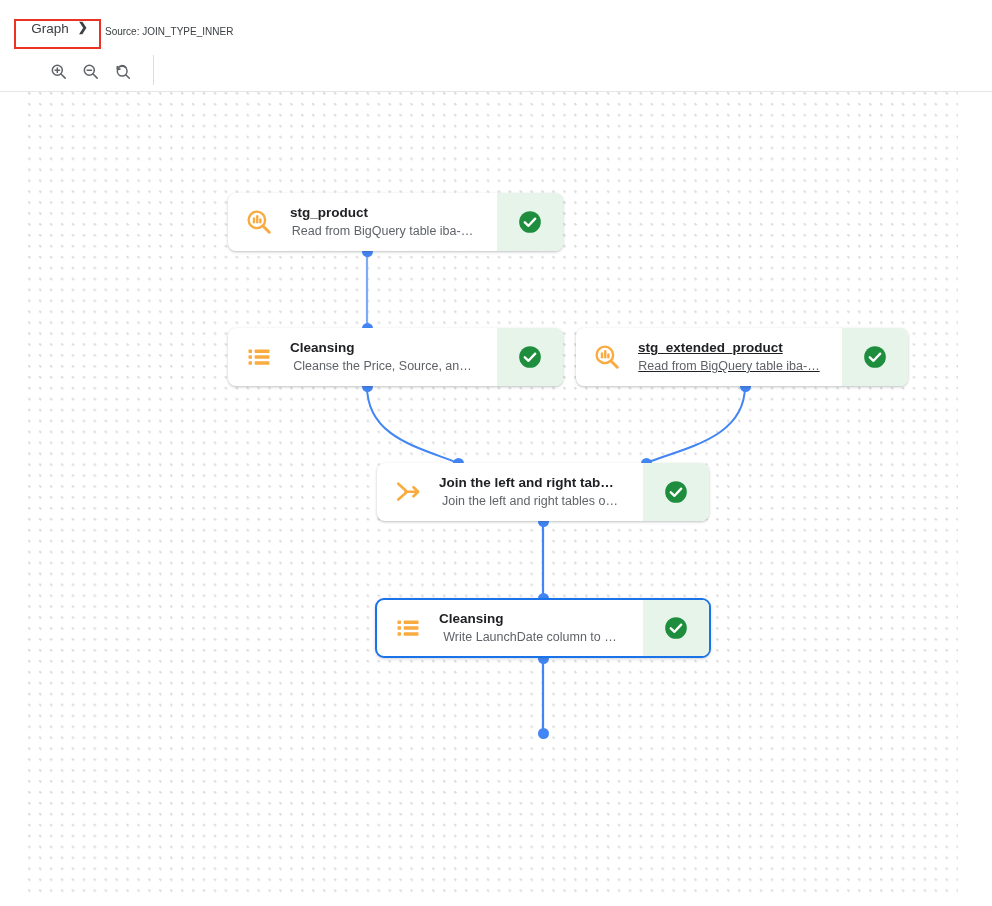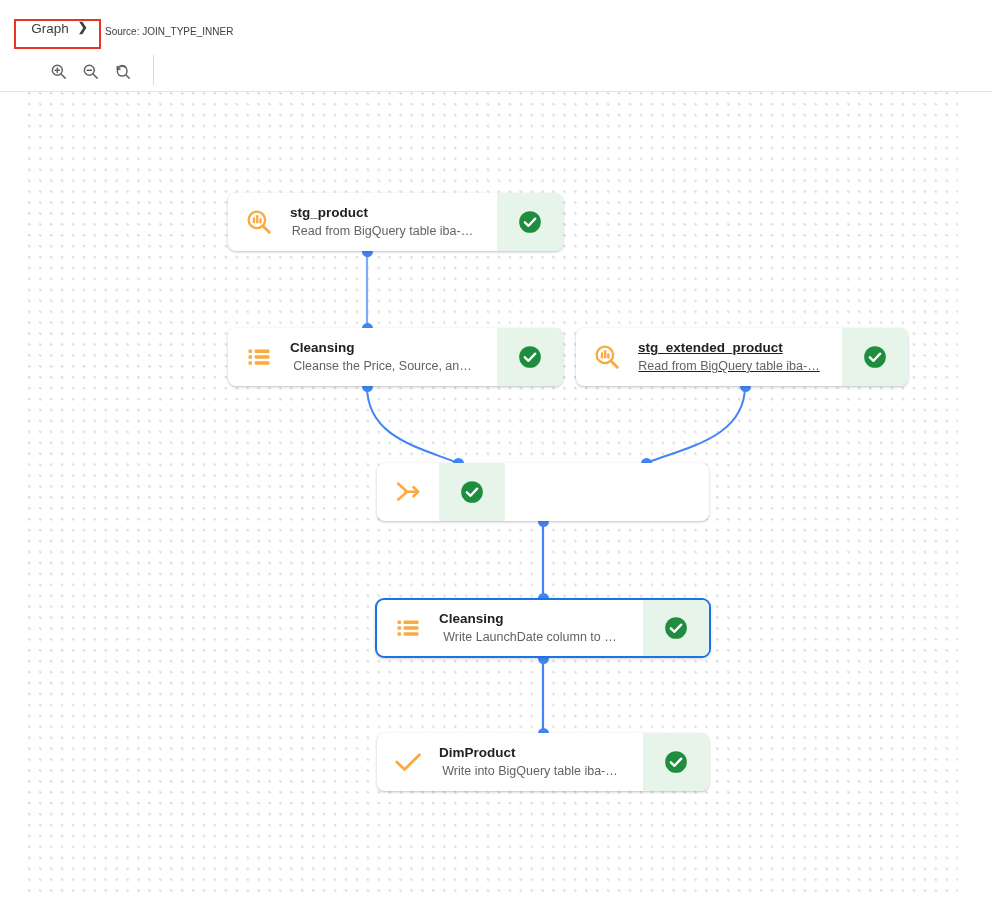--- a/index.html
+++ b/index.html
@@ -326,20 +326,24 @@
 
   <div class="node" style="left:349px; top:371px; width:332px;">
     <div class="node-icon">
       <svg width="30" height="30" viewBox="0 0 24 24" fill="none" stroke="#f9ab40" stroke-width="2.1" stroke-linecap="round" stroke-linejoin="round">
         <path d="M4.2 5.4 L10.4 11.0"></path>
         <path d="M4.2 18.0 L10.4 12.6"></path>
         <line x1="10.0" y1="11.8" x2="19.8" y2="11.8"></line>
         <polyline points="16.4,8.2 20.1,11.8 16.4,15.4"></polyline>
       </svg>
     </div>
+    <div class="node-text">
+      <div class="node-title">Join the left and right tab…</div>
+      <div class="node-sub">Join the left and right tables o…</div>
+    </div>
     <div class="node-status">
       <svg width="26" height="26" viewBox="0 0 24 24">
         <circle cx="12" cy="12" r="10" fill="#1e8e3e"></circle>
         <polyline points="7.2,12.3 10.6,15.5 16.8,8.9" fill="none" stroke="#ffffff" stroke-width="2.2" stroke-linecap="round" stroke-linejoin="round"></polyline>
       </svg>
     </div>
   </div>
 
   <div class="node selected" style="left:347px; top:506px; width:336px; height:60px;">
     <div class="node-icon">
@@ -357,31 +361,14 @@
       <div class="node-sub">Write LaunchDate column to …</div>
     </div>
     <div class="node-status">
       <svg width="26" height="26" viewBox="0 0 24 24">
         <circle cx="12" cy="12" r="10" fill="#1e8e3e"></circle>
         <polyline points="7.2,12.3 10.6,15.5 16.8,8.9" fill="none" stroke="#ffffff" stroke-width="2.2" stroke-linecap="round" stroke-linejoin="round"></polyline>
       </svg>
     </div>
   </div>
 
-  <div class="node" style="left:349px; top:641px; width:332px;">
-    <div class="node-icon">
-      <svg width="32" height="32" viewBox="0 0 24 24" fill="none" stroke="#f9ab40" stroke-width="2.1" stroke-linecap="round" stroke-linejoin="round">
-        <polyline points="3.6,12.0 9.4,17.6 20.6,6.6"></polyline>
-      </svg>
-    </div>
-    <div class="node-text">
-      <div class="node-title">DimProduct</div>
-      <div class="node-sub">Write into BigQuery table iba-…</div>
-    </div>
-    <div class="node-status">
-      <svg width="26" height="26" viewBox="0 0 24 24">
-        <circle cx="12" cy="12" r="10" fill="#1e8e3e"></circle>
-        <polyline points="7.2,12.3 10.6,15.5 16.8,8.9" fill="none" stroke="#ffffff" stroke-width="2.2" stroke-linecap="round" stroke-linejoin="round"></polyline>
-      </svg>
-    </div>
-  </div>
 
 </div>
 
 </body></html>

